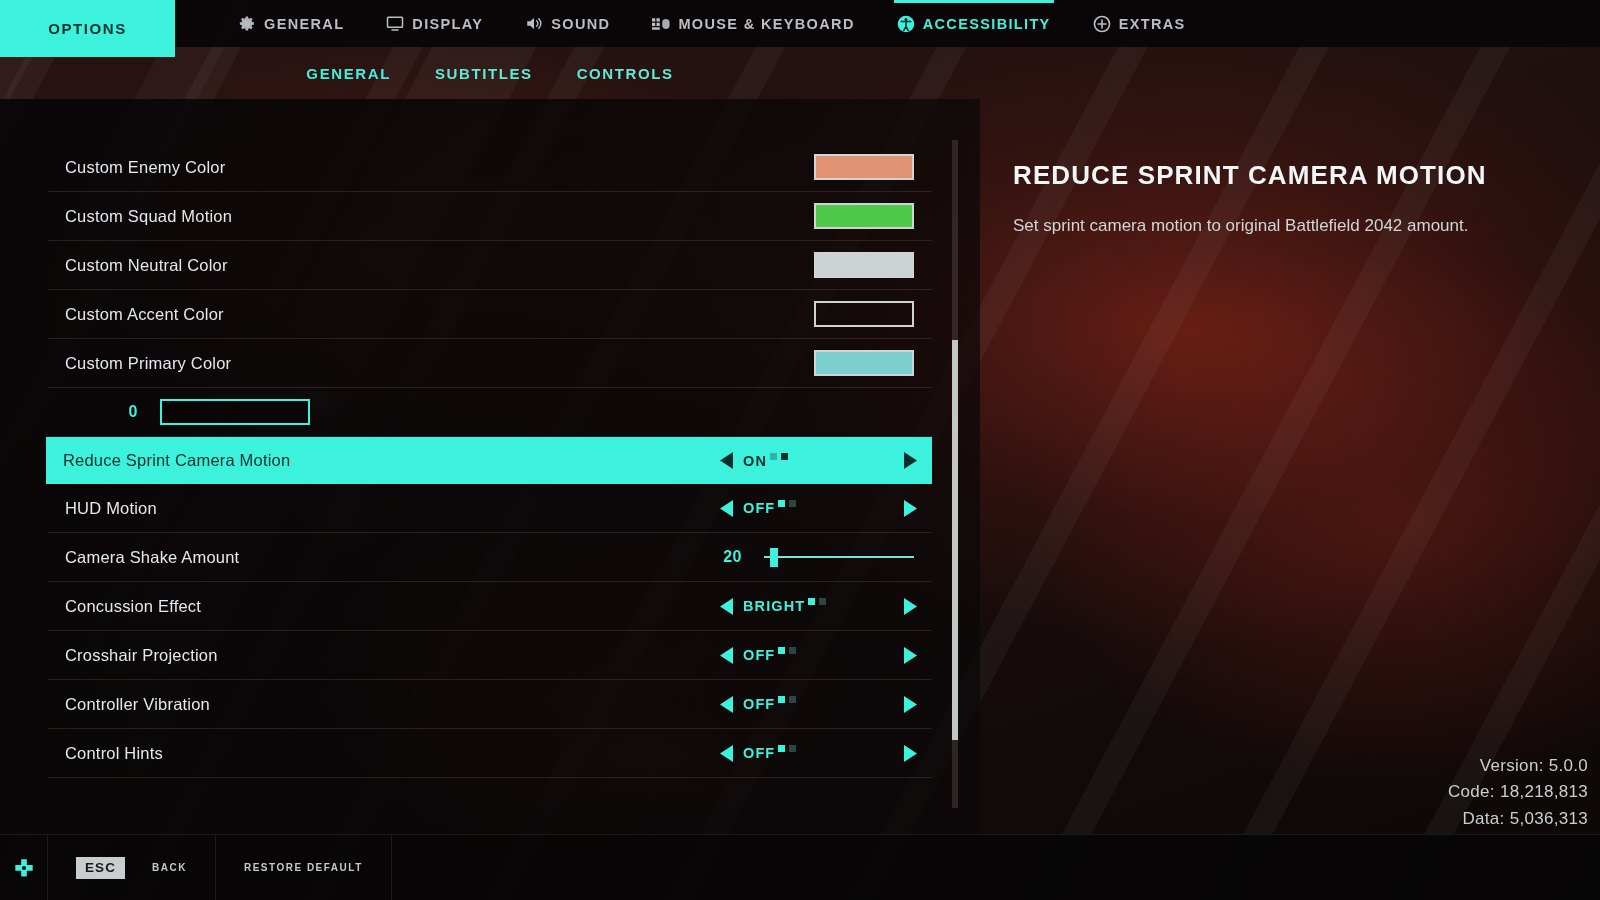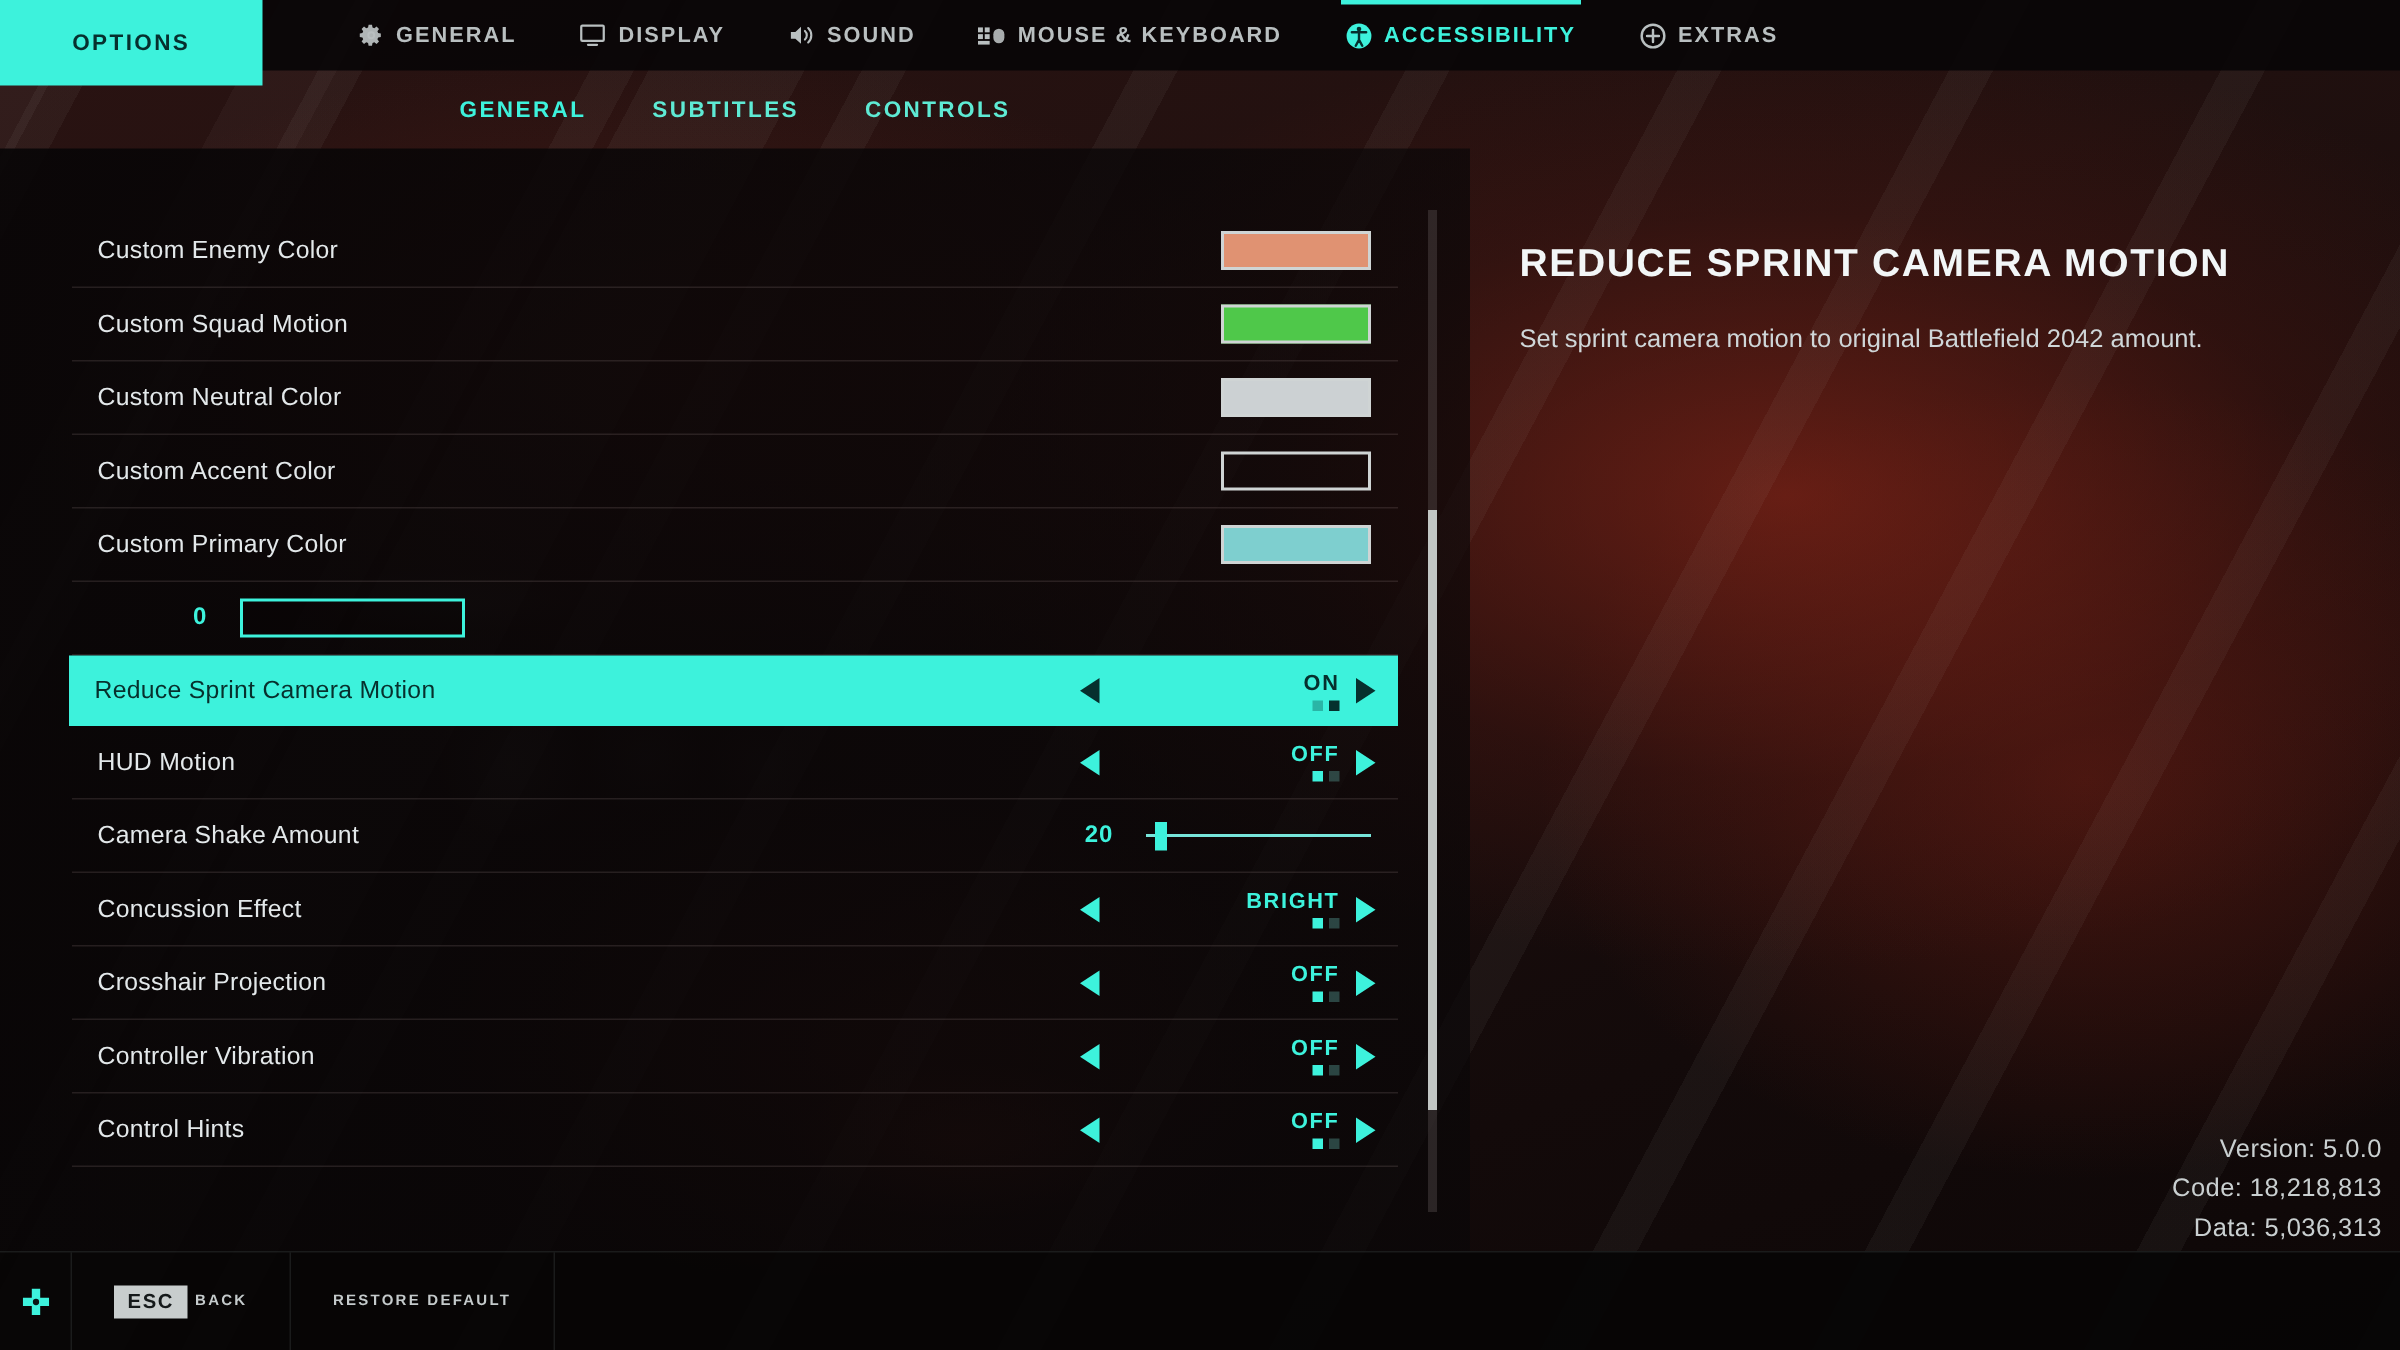--- a/index.html
+++ b/index.html
@@ -149,21 +149,21 @@
   
   .stepper {
     display: flex; align-items: center; justify-content: flex-end;
     gap: 0; width: 218px; margin-right: 5px;
   }
   .arrow {
     width: 34px; display: flex; align-items: center; justify-content: center;
   }
   .arrow svg { display: block; }
   .opt-wrap {
-    flex: 1; display: flex; flex-direction: column; align-items: flex-end; gap: 3px;
+    flex: 1; display: flex; flex-direction: row; align-items: flex-start; gap: 3px;
   }
   .opt-val {
     color: #3df2dc; font-size: 14.5px; font-weight: bold; letter-spacing: 1.1px;
   }
   .dots { display: flex; gap: 4px; }
   .dot { width: 7px; height: 7px; background: rgba(70,120,115,0.55); }
   .dot.on { background: #3df2dc; }
   .row.selected .opt-val { color: #06302e; }
   .row.selected .dot { background: rgba(8,70,66,0.35); }
   .row.selected .dot.on { background: #05312e; }
@@ -207,21 +207,21 @@
     background: rgba(6,5,5,0.93);
     border-top: 1px solid rgba(130,140,140,0.16);
     display: flex; align-items: stretch;
     z-index: 10;
   }
   #dpad-cell {
     width: 48px; display: flex; align-items: center; justify-content: center;
     border-right: 1px solid rgba(130,140,140,0.16);
   }
   .bb-cell {
-    display: flex; align-items: center; gap: 5px;
+    display: flex; align-items: center; gap: 27px;
     padding: 0 28px;
     border-right: 1px solid rgba(130,140,140,0.16);
   }
   .esc-key {
     background: #c8cdcd; color: #15191a;
     font-size: 13.5px; font-weight: bold; letter-spacing: 1.1px;
     padding: 3px 9px 4px;
   }
   .bb-label {
     color: #c4cacb; font-size: 10px; font-weight: bold; letter-spacing: 1.5px;

